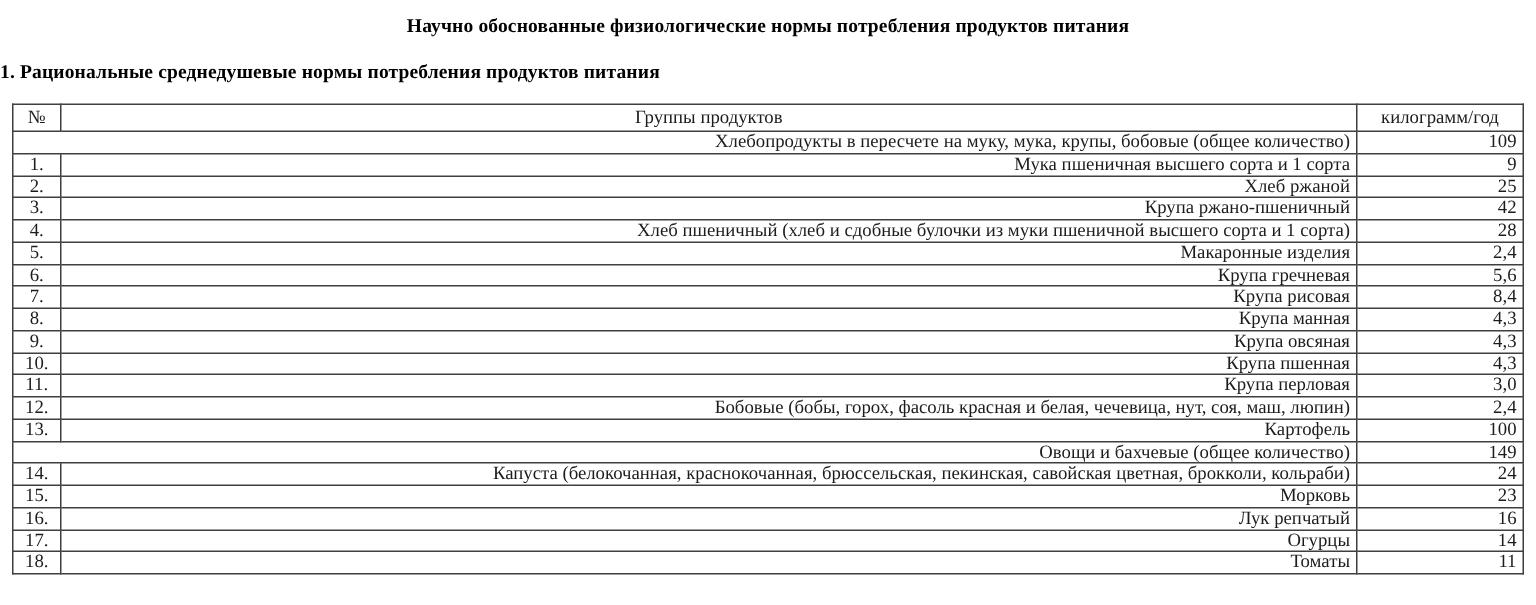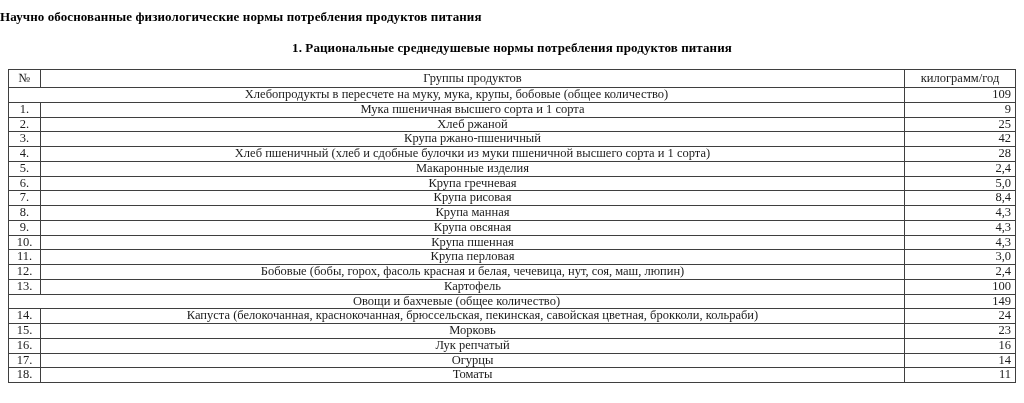--- a/index.html
+++ b/index.html
@@ -8,29 +8,29 @@
     width: 1024px;
     height: 403px;
     background: #ffffff;
     font-family: "Liberation Serif", "DejaVu Serif", serif;
     overflow: hidden;
   }
   .page { width: 1024px; height: 403px; }
   .title-main {
     margin: 0;
     padding-top: 9px;
+    text-align: center;
     font-size: 13px;
     font-weight: bold;
     color: #000000;
     letter-spacing: 0.1px;
   }
   .title-sub {
     margin: 0;
     padding-top: 15px;
-    text-align: center;
     font-size: 13px;
     font-weight: bold;
     color: #000000;
     letter-spacing: 0.1px;
   }
   table.norms {
     border-collapse: collapse;
     table-layout: fixed;
     width: 1008px;
     margin: 13px 0 0 8px;
@@ -43,21 +43,21 @@
     color: #1c1c1c;
     padding: 0 4px;
     height: 14.1px;
     line-height: 1.1;
     vertical-align: middle;
     white-space: nowrap;
     overflow: hidden;
   }
   table.norms thead th { height: 18px; text-align: center; }
   td.c-num { text-align: center; padding-right: 7px; }
-  td.c-label { text-align: center; padding-left: 7px; }
+  td.c-label { text-align: right; padding-left: 7px; }
   td.c-val { text-align: right; }
 </style>
 </head>
 <body>
 
 <div class="page">
   <h1 class="title-main">Научно обоснованные физиологические нормы потребления продуктов питания</h1>
   <h2 class="title-sub">1. Рациональные среднедушевые нормы потребления продуктов питания</h2>
 
   <table class="norms">
@@ -99,21 +99,21 @@
           <td class="c-val">28</td>
         </tr>
         <tr>
           <td class="c-num">5.</td>
           <td class="c-label">Макаронные изделия</td>
           <td class="c-val">2,4</td>
         </tr>
         <tr>
           <td class="c-num">6.</td>
           <td class="c-label">Крупа гречневая</td>
-          <td class="c-val">5,0</td>
+          <td class="c-val">5,6</td>
         </tr>
         <tr>
           <td class="c-num">7.</td>
           <td class="c-label">Крупа рисовая</td>
           <td class="c-val">8,4</td>
         </tr>
         <tr>
           <td class="c-num">8.</td>
           <td class="c-label">Крупа манная</td>
           <td class="c-val">4,3</td>

